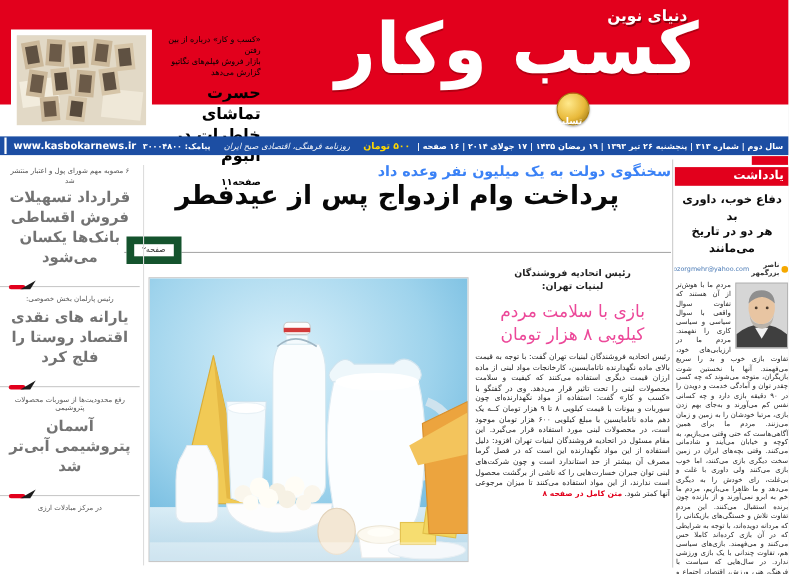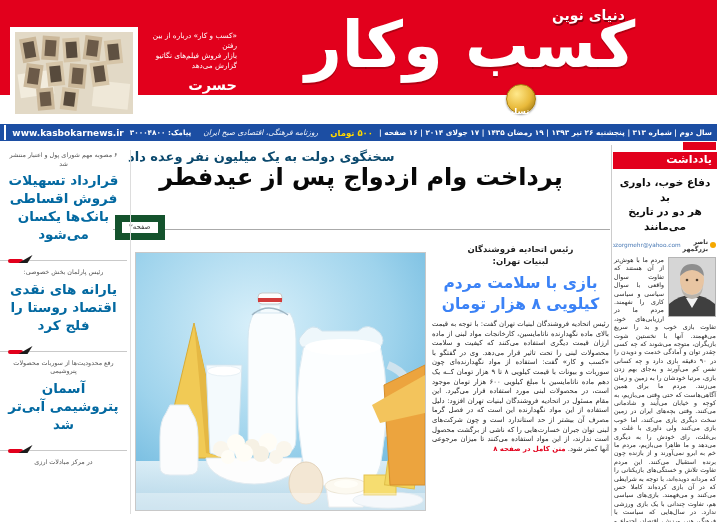--- a/index.html
+++ b/index.html
@@ -16,64 +16,64 @@
   .logo-latin{position:absolute;top:99px;left:300px;width:125px;text-align:center;color:#fff;
         font-family:"Liberation Serif",serif;font-size:19px;font-weight:bold;direction:ltr;}
   .condolence{position:absolute;top:106px;right:8px;color:#fff;font-size:8.5px;font-weight:bold;text-align:right;}
   .coin{position:absolute;left:506px;top:84px;width:28px;height:28px;border-radius:50%;
         background:radial-gradient(circle at 35% 32%,#ffe98c,#e8b93a 55%,#8a6508 100%);
         border:1px solid #a67c0e;box-shadow:0 1px 2px rgba(0,0,0,.4);}
 
   
   .teaser-photo{position:absolute;top:27px;left:10px;width:118px;height:82px;background:#fff;
         border:5px solid #fff;box-shadow:0 0 0 1px #d9d9d9 inset;}
-  .teaser-text{position:absolute;top:31px;left:138px;width:99px;color:#ffffff;text-align:right;}
+  .teaser-text{position:absolute;top:31px;left:138px;width:99px;color:#000000;text-align:right;}
   .teaser-kicker{font-size:7.3px;line-height:10px;}
   .teaser-title{font-size:14.5px;font-weight:bold;line-height:19px;margin-top:5px;}
   .teaser-page{font-size:8.5px;font-weight:bold;margin-top:9px;}
 
   
   .infobar{position:absolute;top:124px;left:0;right:0;height:17px;background:#1c4ea3;color:#fff;
            display:flex;align-items:center;font-size:7.3px;padding:0 5px;box-sizing:border-box;gap:6px;}
   .issue-info{white-space:nowrap;font-weight:bold;}
   .price{color:#ffd800;font-weight:bold;font-size:8.5px;white-space:nowrap;}
   .spacer{flex:1;}
   .paper-type{font-style:italic;font-size:7.5px;white-space:nowrap;opacity:.95;}
   .sms{white-space:nowrap;font-weight:bold;}
   .website{direction:ltr;font-weight:bold;font-size:9px;white-space:nowrap;}
   .barcode{width:54px;height:13px;background:
       repeating-linear-gradient(90deg,#101010 0 1px,#fff 1px 2.6px,#101010 2.6px 4px,#fff 4px 6px);
       border:1px solid #fff;}
 
   
-  .lead-kicker{position:absolute;top:149px;left:128px;width:466px;text-align:left;
-               font-size:13px;font-weight:bold;color:#0c4a6e;}
+  .lead-kicker{position:absolute;top:149px;left:144px;width:466px;text-align:right;
+               font-size:13px;font-weight:bold;color:#3b82f6;}
   .lead-headline{position:absolute;top:162px;left:112px;width:498px;text-align:center;
                font-size:24px;font-weight:bold;color:#080808;letter-spacing:-1px;line-height:1.3;}
   .center-rule{position:absolute;top:229px;left:113px;width:497px;height:1px;background:#aaa;}
   .page2-tag{position:absolute;top:215px;left:115px;background:#fff;border:7px solid #14532d;
              font-size:7px;color:#333;padding:1px 7px 2px;}
 
   
   .photo-frame{position:absolute;top:252px;left:135px;width:289px;height:257px;border:1px solid #c8c8c8;}
   .photo-frame svg{display:block;}
 
   
   .dairy{position:absolute;top:243px;left:432px;width:177px;text-align:center;}
   .dairy-kicker{font-size:8.5px;color:#222;line-height:12px;font-weight:bold;}
-  .dairy-title{font-size:15.5px;font-weight:bold;line-height:21px;margin:6px 0 4px;color:#3b82f6;}
+  .dairy-title{font-size:15.5px;font-weight:normal;line-height:21px;margin:6px 0 4px;color:#ec4899;}
   .dairy-body{text-align:justify;font-size:6.9px;line-height:9.6px;color:#1d1d1d;margin-top:5px;}
   .dairy-more{color:#e2001c;font-weight:bold;}
 
   
   .left-col{position:absolute;top:144px;left:0;width:127px;bottom:0;}
   .news-item{padding:7px 5px 3px;border-bottom:1px solid #c9c9c9;text-align:center;}
   .news-item:last-child{border-bottom:none;}
   .news-kicker{font-size:6.4px;color:#555;margin-bottom:3px;line-height:8.5px;}
-  .news-title{font-size:13.5px;font-weight:bold;line-height:18px;color:#0369a1;}
+  .news-title{font-size:13.5px;font-weight:bold;line-height:18px;color:#737373;}
   .news-marker-row{text-align:left;margin-top:5px;height:9px;}
   .marker{display:inline-block;position:relative;width:15px;height:4px;background:#e2001c;
           border-radius:2px;margin-left:3px;}
   .marker::after{content:"";position:absolute;left:13px;top:-4px;width:0;height:0;
           border-style:solid;border-width:0 0 8px 9px;
           border-color:transparent transparent #1c1c1c transparent;transform:skewX(-32deg);}
   .vdiv-left{position:absolute;left:130px;top:150px;bottom:8px;width:1px;background:#ddd;}
   .vdiv-right{position:absolute;left:611px;top:145px;bottom:6px;width:1px;background:#ccc;}
 
   

